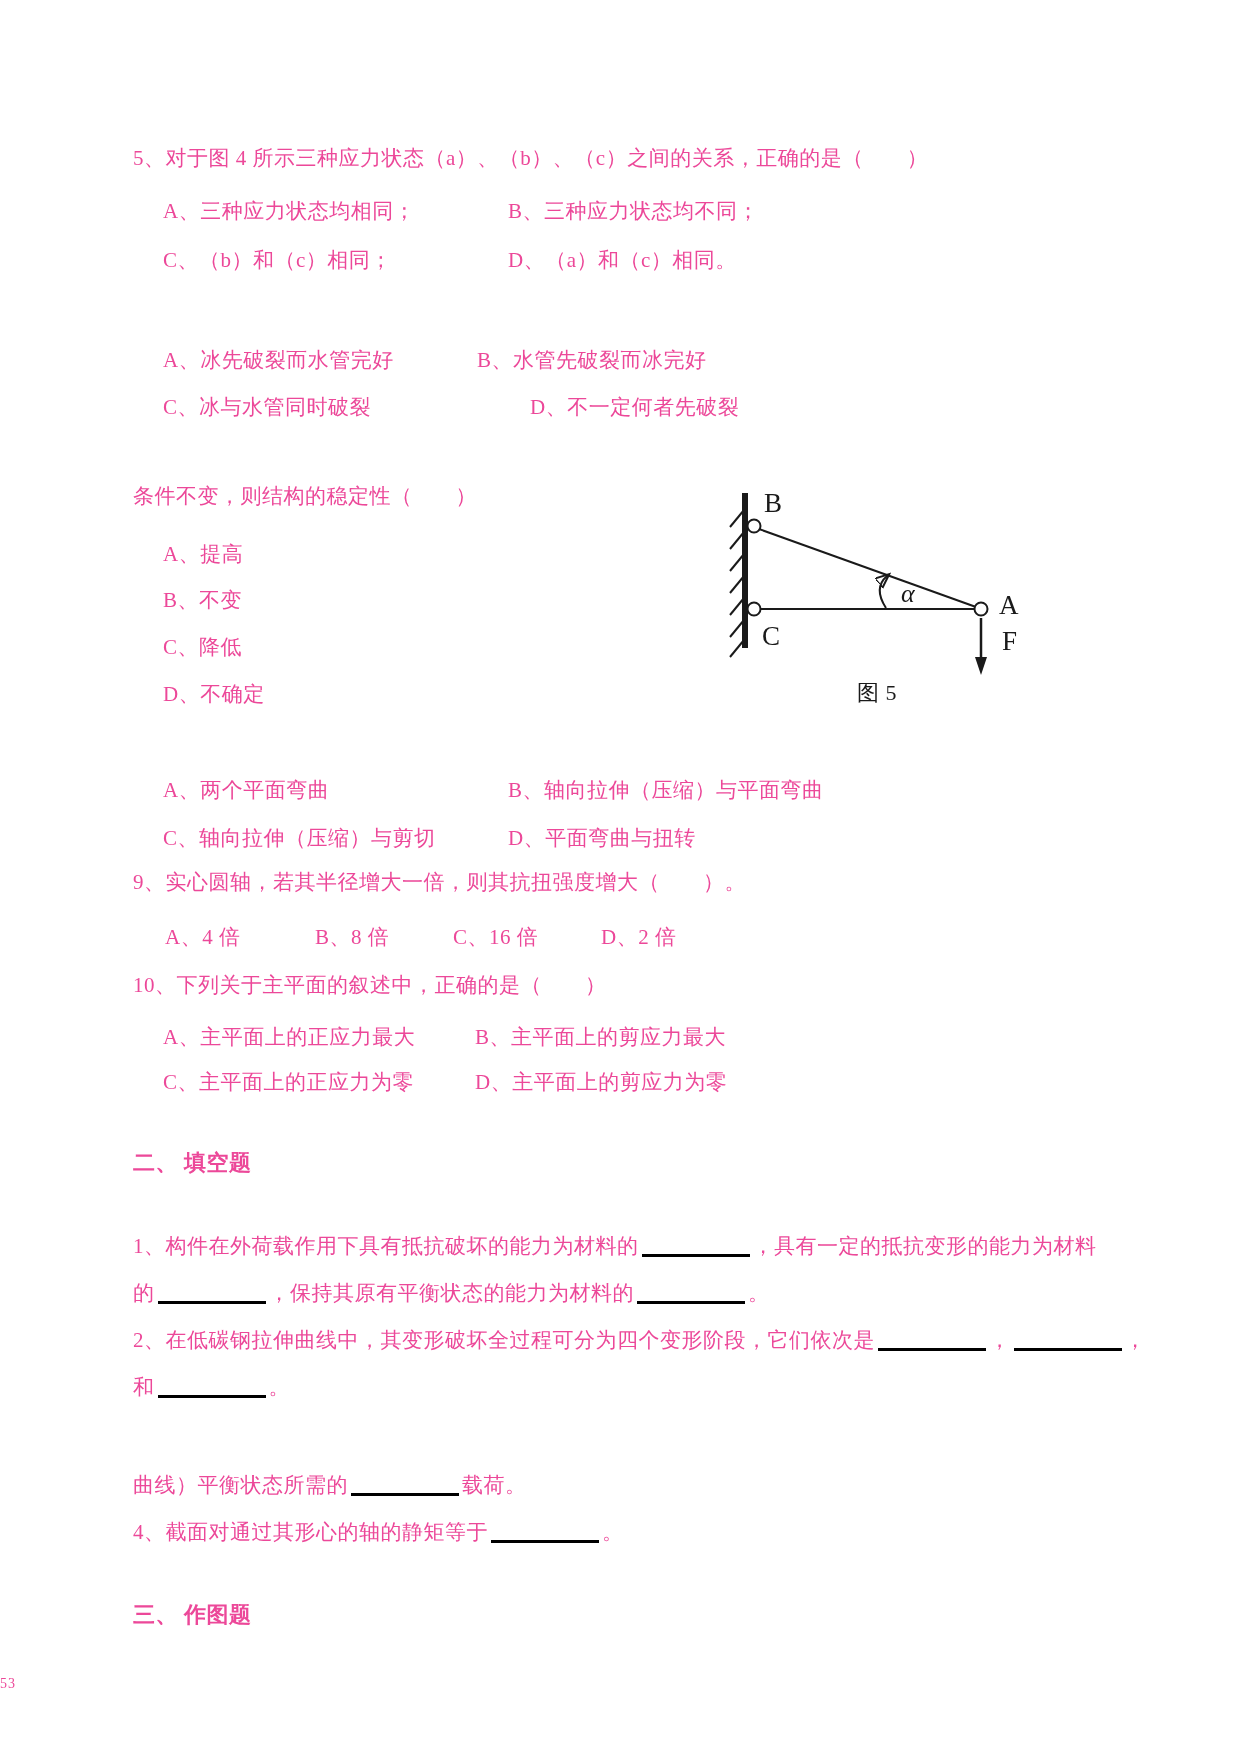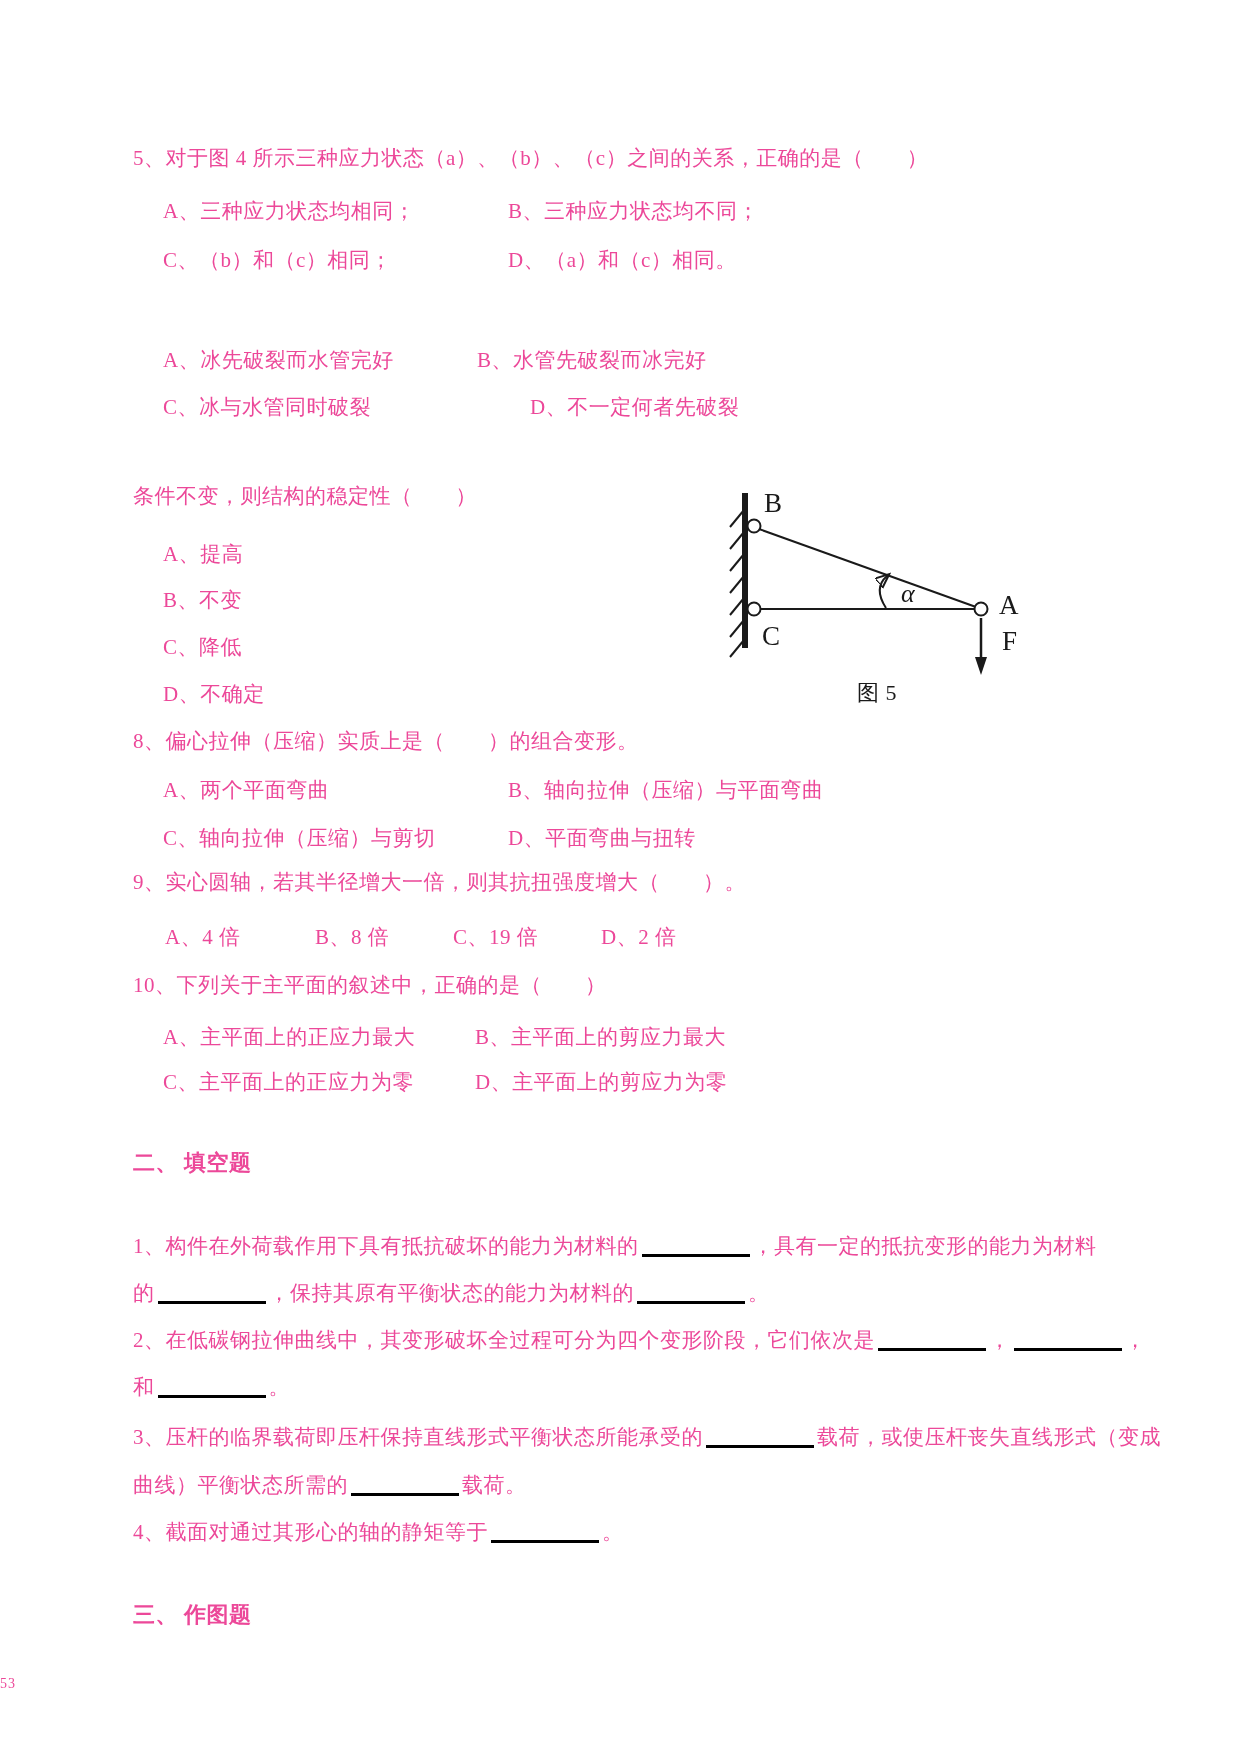--- a/index.html
+++ b/index.html
@@ -83,47 +83,45 @@
     <circle cx="281" cy="141" r="6.5" stroke-width="2"></circle>
 
     <text x="64" y="44" font-size="27">B</text>
     <text x="62" y="177" font-size="27">C</text>
     <text x="299" y="146" font-size="27">A</text>
     <text x="302" y="182" font-size="27">F</text>
     <text x="201" y="134" font-size="26" font-style="italic">α</text>
     <text x="157" y="232" font-size="22">图 5</text>
   </svg>
 
-  <div class="t" style="left:133px;top:729px">8、偏心拉伸（压缩）实质上是（　　）的组合变形。</div>
   <div class="t" style="left:163px;top:778px">A、两个平面弯曲</div>
   <div class="t" style="left:508px;top:778px">B、轴向拉伸（压缩）与平面弯曲</div>
   <div class="t" style="left:163px;top:826px">C、轴向拉伸（压缩）与剪切</div>
   <div class="t" style="left:508px;top:826px">D、平面弯曲与扭转</div>
 
   <div class="t" style="left:133px;top:870px">9、实心圆轴，若其半径增大一倍，则其抗扭强度增大（　　）。</div>
   <div class="t" style="left:165px;top:925px">A、4 倍</div>
   <div class="t" style="left:315px;top:925px">B、8 倍</div>
-  <div class="t" style="left:453px;top:925px">C、19 倍</div>
+  <div class="t" style="left:453px;top:925px">C、16 倍</div>
   <div class="t" style="left:601px;top:925px">D、2 倍</div>
 
   <div class="t" style="left:133px;top:973px">10、下列关于主平面的叙述中，正确的是（　　）</div>
   <div class="t" style="left:163px;top:1025px">A、主平面上的正应力最大</div>
   <div class="t" style="left:475px;top:1025px">B、主平面上的剪应力最大</div>
   <div class="t" style="left:163px;top:1070px">C、主平面上的正应力为零</div>
   <div class="t" style="left:475px;top:1070px">D、主平面上的剪应力为零</div>
 
   <div class="t h" style="left:133px;top:1150px">二、 填空题</div>
 
   <div class="t" style="left:133px;top:1234px"><span>1、构件在外荷载作用下具有抵抗破坏的能力为材料的</span><span class="blank"></span><span>，具有一定的抵抗变形的能力为材料</span></div>
   <div class="t" style="left:133px;top:1281px"><span>的</span><span class="blank"></span><span>，保持其原有平衡状态的能力为材料的</span><span class="blank"></span><span>。</span></div>
 
   <div class="t" style="left:133px;top:1328px"><span>2、在低碳钢拉伸曲线中，其变形破坏全过程可分为四个变形阶段，它们依次是</span><span class="blank"></span><span>，</span><span class="blank"></span><span>，</span></div>
   <div class="t" style="left:133px;top:1375px"><span>和</span><span class="blank"></span><span>。</span></div>
 
-  <div class="t" style="left:133px;top:1425px"><span>3、压杆的临界载荷即压杆保持直线形式平衡状态所能承受的</span><span class="blank"></span><span>载荷，或使压杆丧失直线形式（变成</span></div>
   <div class="t" style="left:133px;top:1473px"><span>曲线）平衡状态所需的</span><span class="blank"></span><span>载荷。</span></div>
 
   <div class="t" style="left:133px;top:1520px"><span>4、截面对通过其形心的轴的静矩等于</span><span class="blank"></span><span>。</span></div>
 
   <div class="t h" style="left:133px;top:1602px">三、 作图题</div>
 
   <div class="pageno">53</div>
 
 </div>
 

